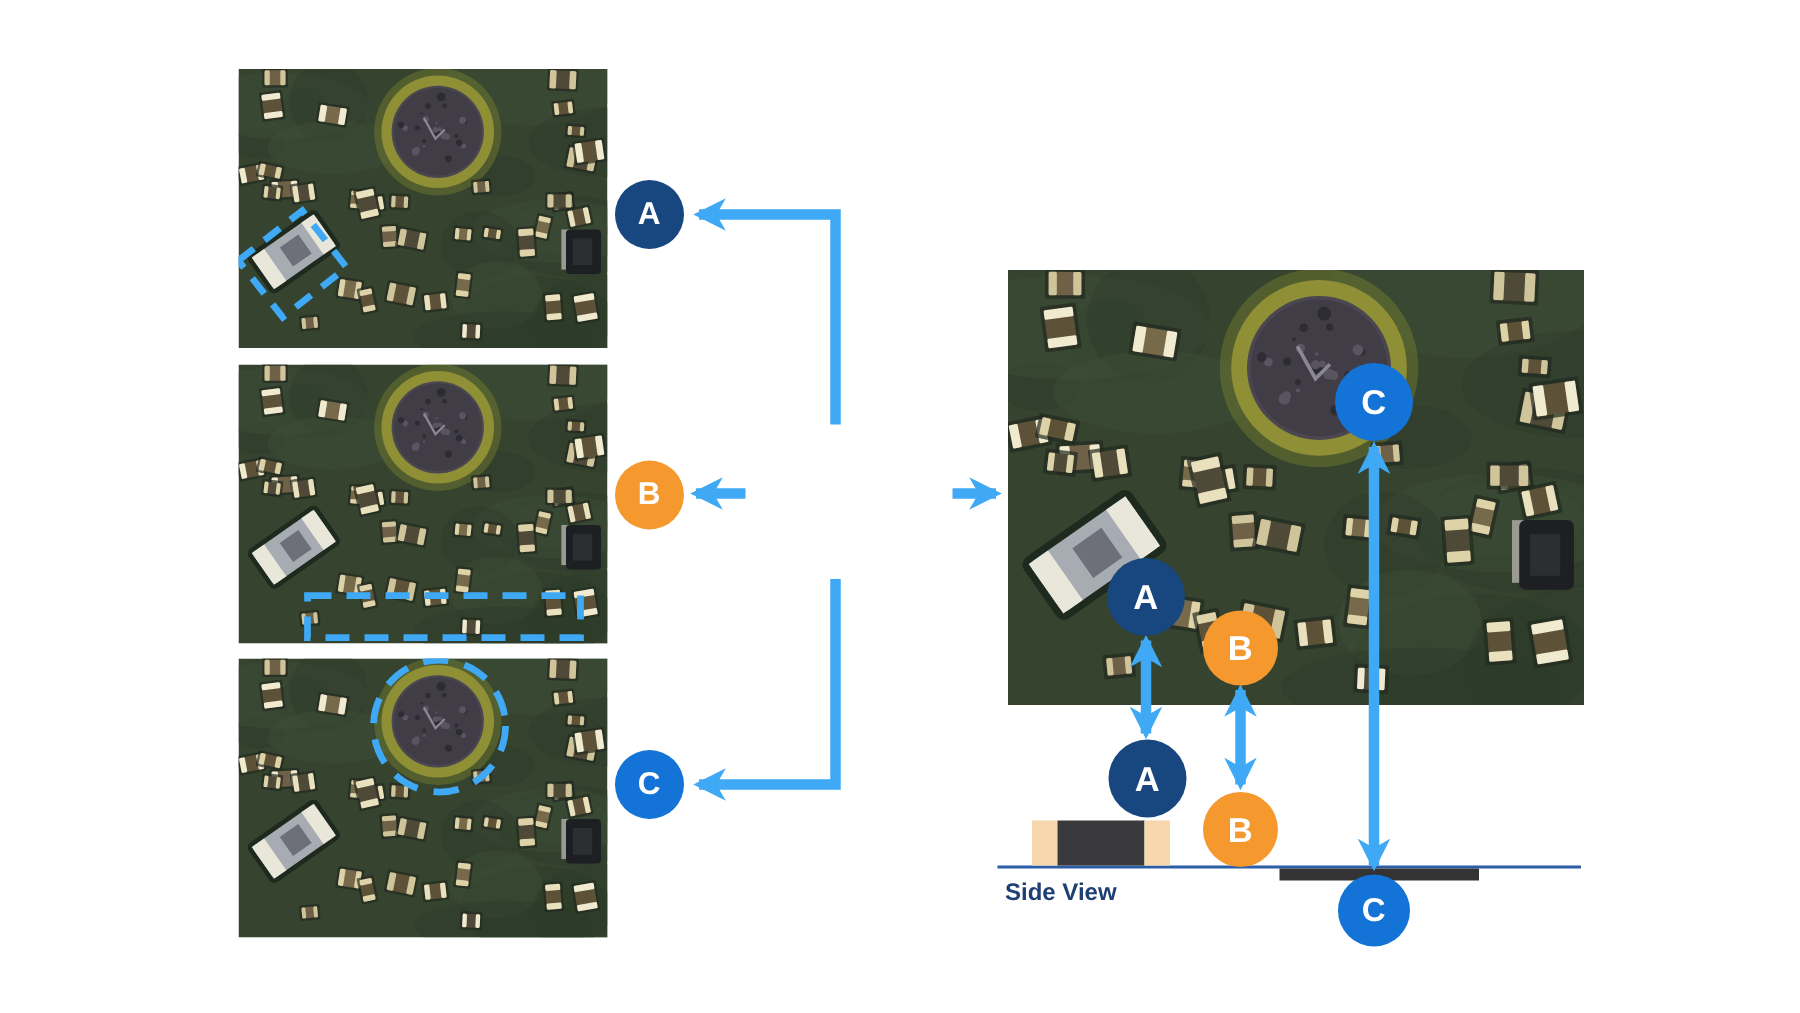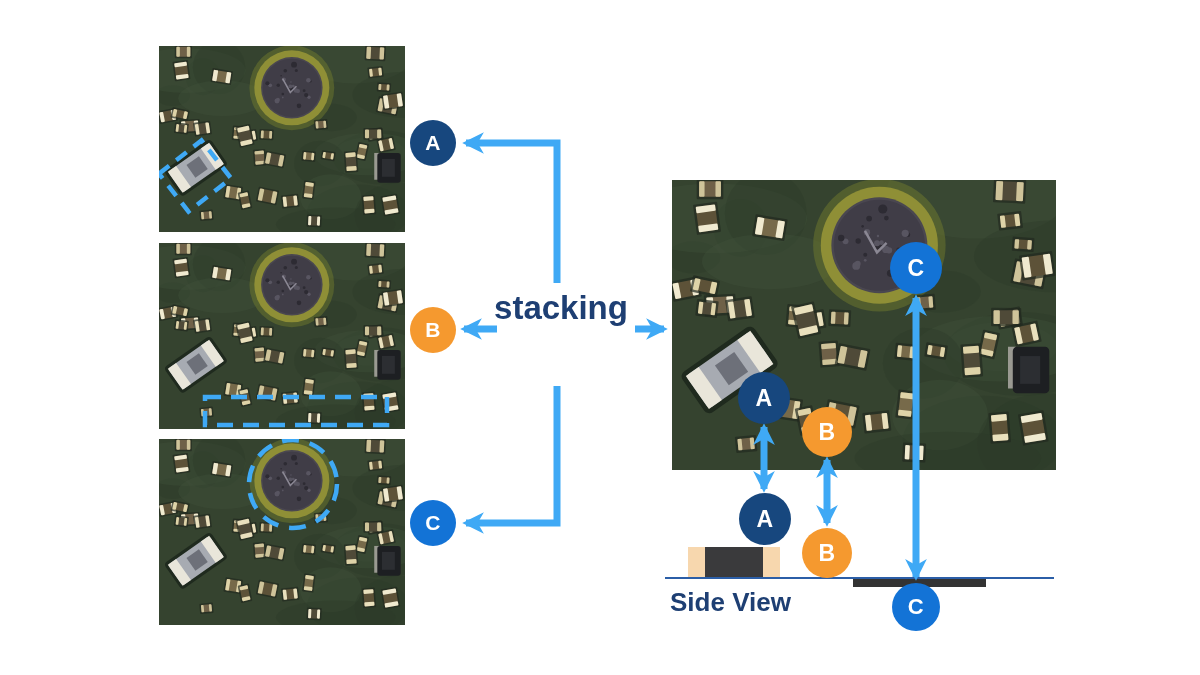--- a/index.html
+++ b/index.html
@@ -23,21 +23,21 @@
   }
   #arrow-layer{position:absolute;left:0;top:0;z-index:4;}
   #arrow-layer path,#arrow-layer line{stroke:var(--arrow,#3fa9f5);stroke-width:7;fill:none;}
   #baseline{position:absolute;left:665px;top:577px;width:389px;height:2px;background:var(--baseline,#2b5ea7);z-index:2;}
   #side-component{position:absolute;left:688px;top:547px;width:92px;height:30px;display:flex;z-index:2;}
   #side-component .cap{width:17px;background:var(--side-component-cap,#f7d7ae);}
   #side-component .body{width:58px;background:var(--side-component-body,#3a3a3c);}
   #side-bar{position:absolute;left:853px;top:579px;width:133px;height:8px;background:var(--side-bar,#333333);z-index:2;}
   #side-view-label{
     position:absolute;left:670px;top:587px;z-index:3;
-    font-weight:bold;font-size:26px;color:var(--heading-text,#1e3f73);text-align:center;
+    font-weight:bold;font-size:16px;color:var(--heading-text,#1e3f73);text-align:center;
   }
 </style>
 </head>
 <body>
 
 <div id="canvas">
 
   <div class="pcb-panel" style="left:159px;top:46px;">
       <svg id="board-a" width="246" height="186" viewBox="0 0 246 186">
         <rect x="0" y="0" width="246" height="186" fill="#35432f"></rect>
@@ -1175,21 +1175,20 @@
     <path d="M557 283 L557 143 L466 143" marker-end="url(#ah)"></path>
     <path d="M497 329 L464 329" marker-end="url(#ah)"></path>
     <path d="M557 386 L557 523 L466 523" marker-end="url(#ah)"></path>
     <path d="M635 329 L664 329" marker-end="url(#ah)"></path>
     <path d="M764 427 L764 489" marker-start="url(#ah)" marker-end="url(#ah)"></path>
     <path d="M827 460 L827 523" marker-start="url(#ah)" marker-end="url(#ah)"></path>
     <path d="M916 298 L916 577" marker-start="url(#ah)" marker-end="url(#ah)"></path>
   </svg>
 
   <div id="title">
-    <div>stacking</div>
   </div>
 
   <div class="badge navy" style="left:410px;top:120px;width:46px;height:46px;font-size:21px;">
       <span>A</span>
     </div>
   <div class="badge orange" style="left:410px;top:307px;width:46px;height:46px;font-size:21px;">
       <span>B</span>
     </div>
   <div class="badge blue" style="left:410px;top:500px;width:46px;height:46px;font-size:21px;">
       <span>C</span>

